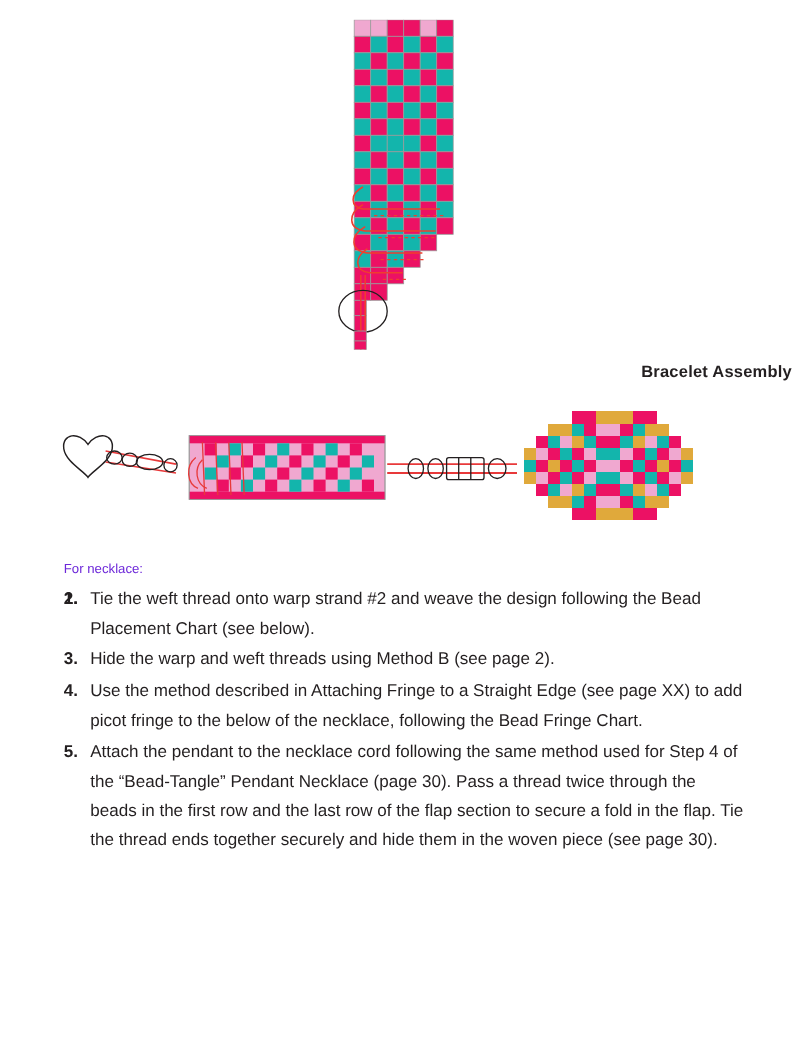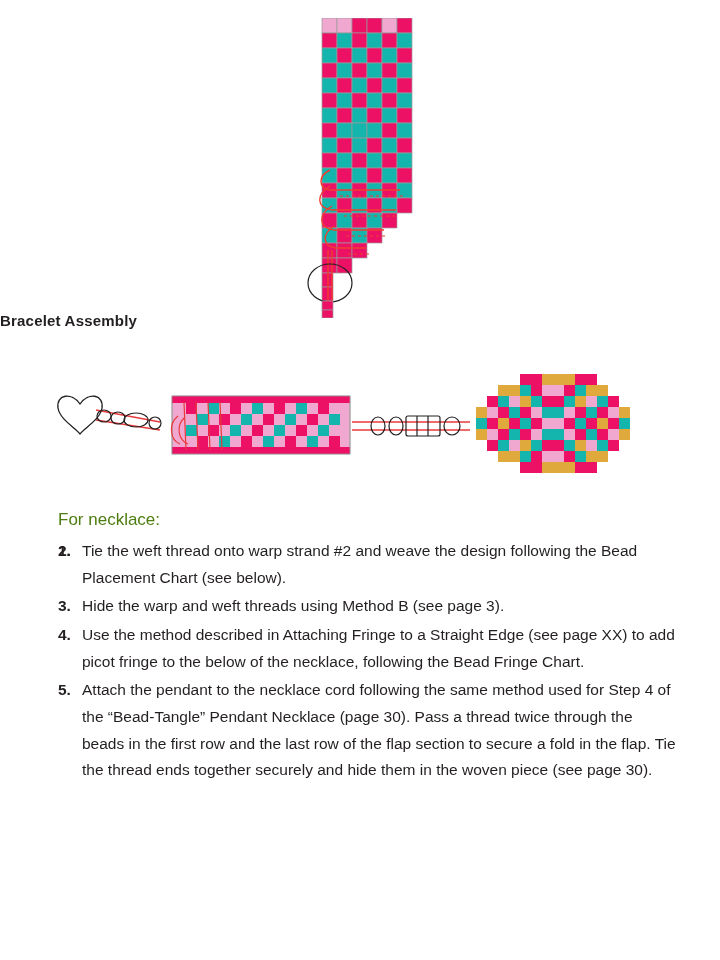--- a/index.html
+++ b/index.html
@@ -20,23 +20,23 @@
   #bracelet-figure {
     position: absolute;
     left: 0;
     top: 18px;
     width: 720px;
     height: 300px;
   }
   #bracelet-caption {
     position: absolute;
     left: 0;
-    top: 312px;
+    top: 330px;
     width: 720px;
-    text-align: left;
+    text-align: right;
     font-size: 15px;
     font-weight: bold;
     letter-spacing: 0.2px;
   }
 
   
   #necklace-figure {
     position: absolute;
     left: 0;
     top: 358px;
@@ -45,23 +45,23 @@
   }
 
   
   #instructions {
     position: absolute;
     left: 58px;
     top: 510px;
     width: 620px;
   }
   #instructions .intro {
-    font-size: 17px;
+    font-size: 12px;
     margin: 0 0 8px 0;
-    color: #4d7c0f;
+    color: #6d28d9;
   }
   ol.steps {
     list-style: none;
     margin: 0;
     padding: 0;
     font-size: 15.5px;
     line-height: 1.72;
   }
   ol.steps > li {
     position: relative;
@@ -447,21 +447,21 @@
   <ol class="steps">
     <li>
       <span class="num">1.</span>
     </li>
     <li>
       <span class="num">2.</span>
       <span>Tie the weft thread onto warp strand #2 and weave the design following the Bead Placement Chart (see below).</span>
     </li>
     <li>
       <span class="num">3.</span>
-      <span>Hide the warp and weft threads using Method B (see page 3).</span>
+      <span>Hide the warp and weft threads using Method B (see page 2).</span>
     </li>
     <li>
       <span class="num">4.</span>
       <span>Use the method described in Attaching Fringe to a Straight Edge (see page XX) to add picot fringe to the below of the necklace, following the Bead Fringe Chart.</span>
     </li>
     <li>
       <span class="num">5.</span>
       <span>Attach the pendant to the necklace cord following the same method used for Step 4 of the “Bead-Tangle” Pendant Necklace (page 30). Pass a thread twice through the beads in the first row and the last row of the flap section to secure a fold in the flap. Tie the thread ends together securely and hide them in the woven piece (see page 30).</span>
     </li>
   </ol>

